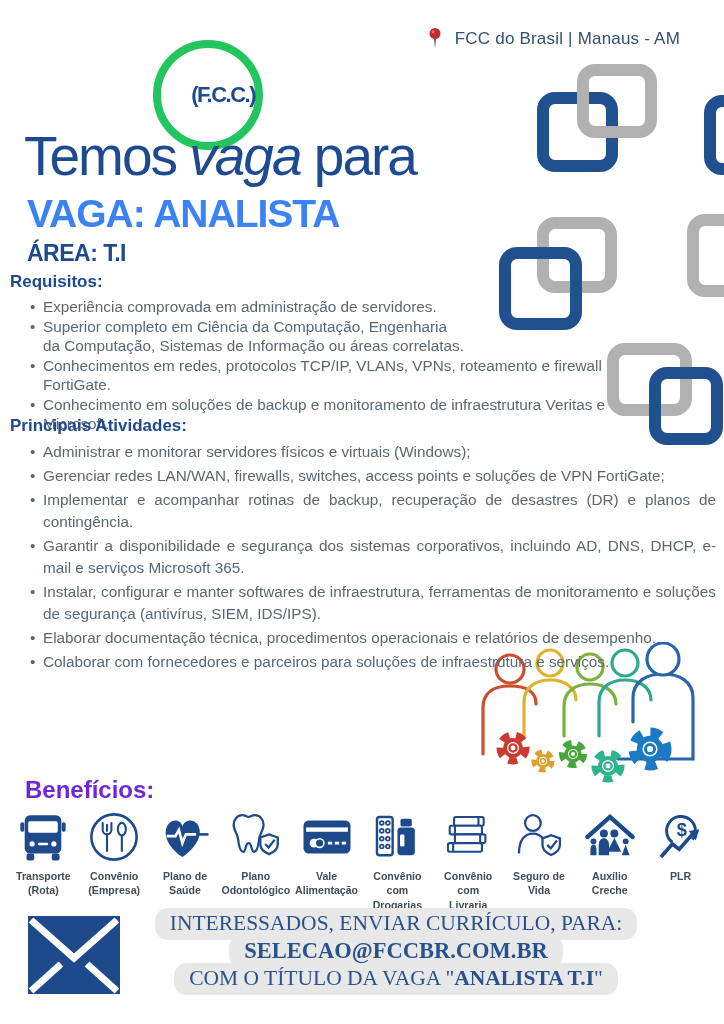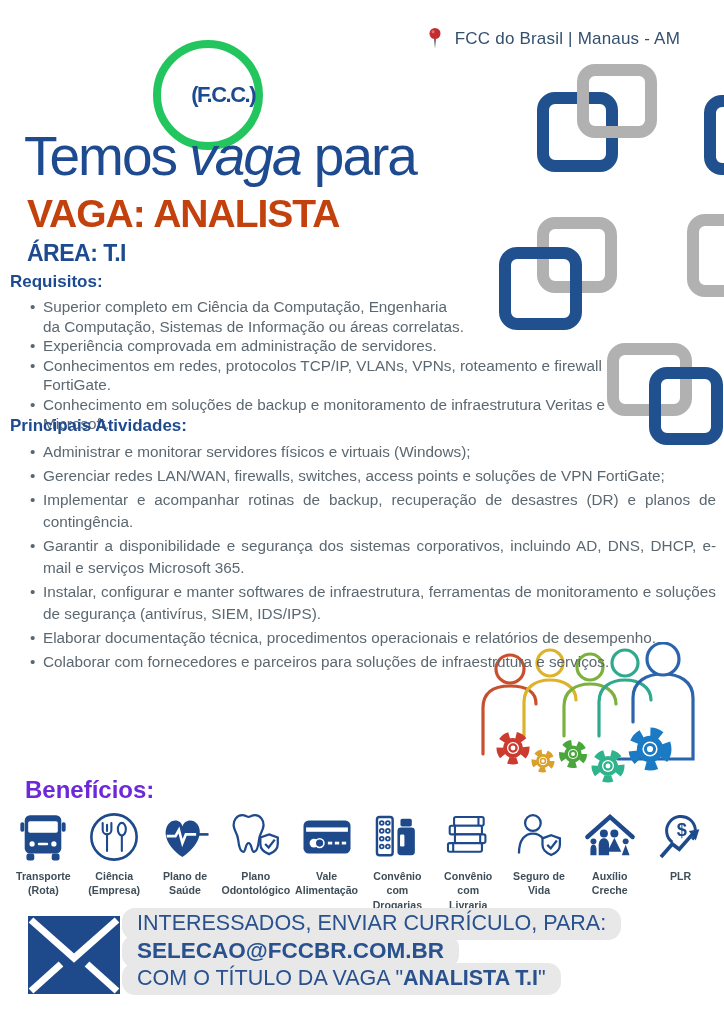--- a/index.html
+++ b/index.html
@@ -25,21 +25,21 @@
     display:flex; align-items:center; justify-content:flex-end;
     font-weight:bold; font-size:22px; letter-spacing:-1.5px; color:#1e4a8f;
   }
   .headline {
     position:absolute; left:24px; top:124px; z-index:2;
     font-size:55px; font-weight:normal; letter-spacing:-2px; color:#1e4a8f; white-space:nowrap;
   }
   .headline em { font-style:italic; }
   .vacancy {
     position:absolute; left:27px; top:192px; z-index:2;
-    font-size:39px; font-weight:bold; letter-spacing:-1px; color:#c2410c;
+    font-size:39px; font-weight:bold; letter-spacing:-1px; color:#3b82f6;
   }
   .area {
     position:absolute; left:27px; top:240px; z-index:2;
     font-size:23px; font-weight:bold; letter-spacing:-0.5px; color:#1e4a8f;
   }
   
   .section { position:absolute; left:10px; z-index:2; }
   .section h4 { font-size:17px; font-weight:bold; color:#1e4a8f; margin-bottom:5px; }
   .section ul { list-style:none; padding-left:20px; }
   .section li {
@@ -65,21 +65,21 @@
   .benefit { flex:1 1 0; min-width:0; text-align:center; padding:0 1px; }
   .benefit svg { display:block; margin:0 auto; }
   .blabel {
     margin-top:5px; font-size:10.6px; font-weight:bold; color:#3f4e59;
     line-height:1.35; white-space:pre-line;
   }
   
   .envelope { position:absolute; left:28px; top:916px; z-index:2; }
   .footer-text {
     position:absolute; left:122px; top:908px; width:548px; z-index:2;
-    color:#28518e;
+    text-align:center; color:#28518e;font-family:Liberation Serif, serif;
   }
   .pill {
     display:inline-block; background:#e8e8e8; border-radius:13px;
     padding:3px 15px 4px; margin-top:-5px;
   }
   .pill.l1 { font-size:21.5px; margin-top:0; }
   .pill.l2 { font-size:22.5px; font-weight:bold; }
   .pill.l3 { font-size:21.5px; }
   .pill .b { font-weight:bold; }
 </style>
@@ -110,23 +110,23 @@
     <span>(F.C.C.)</span>
   </div>
 
   <h1 class="headline"><span>Temos </span><em>vaga</em><span> para</span></h1>
   <h2 class="vacancy">VAGA: ANALISTA</h2>
   <h3 class="area">ÁREA: T.I</h3>
 
   <section class="section requirements">
     <h4>Requisitos:</h4>
     <ul>
+      <li>Experiência comprovada em administração de servidores.</li>
       <li>Superior completo em Ciência da Computação, Engenharia
 da Computação, Sistemas de Informação ou áreas correlatas.</li>
-      <li>Experiência comprovada em administração de servidores.</li>
       <li>Conhecimentos em redes, protocolos TCP/IP, VLANs, VPNs, roteamento e firewall FortiGate.</li>
       <li>Conhecimento em soluções de backup e monitoramento de infraestrutura Veritas e Microsoft.</li>
     </ul>
   </section>
 
   <section class="section activities">
     <h4>Principais Atividades:</h4>
     <ul>
       <li>Administrar e monitorar servidores físicos e virtuais (Windows);</li>
       <li>Gerenciar redes LAN/WAN, firewalls, switches, access points e soluções de VPN FortiGate;</li>
@@ -218,21 +218,21 @@
       <svg width="56" height="54" viewBox="0 0 64 62">
         <circle cx="32" cy="31" r="26" fill="none" stroke="#1e4a8c" stroke-width="3"></circle>
         <g fill="none" stroke="#1e4a8c" stroke-width="2.4" stroke-linecap="round">
           <path d="M19,15 v8 a5,5 0 0 0 10,0 v-8"></path>
           <line x1="24" y1="17" x2="24" y2="24"></line>
           <line x1="24" y1="28" x2="24" y2="47"></line>
           <ellipse cx="41" cy="22" rx="4.6" ry="7.2"></ellipse>
           <line x1="41" y1="29.5" x2="41" y2="47"></line>
         </g>
       </svg>
-      <div class="blabel">Ciência
+      <div class="blabel">Convênio
 (Empresa)</div>
     </div>
 
     <div class="benefit">
       <svg width="56" height="54" viewBox="0 0 64 62">
         <path d="M29,54 C10,41 6,25 13,16 C18,9.5 28,11 29,19 C31,11 41,9.5 46,16 C53,25 48,41 29,54 Z" fill="#1e4a8c"></path>
         <polyline points="11,30 21,30 25,23 29,38 33,28 45,28" fill="none" stroke="#ffffff" stroke-width="3"></polyline>
         <line x1="45" y1="28" x2="59" y2="28" stroke="#1e4a8c" stroke-width="3"></line>
       </svg>
       <div class="blabel">Plano de

